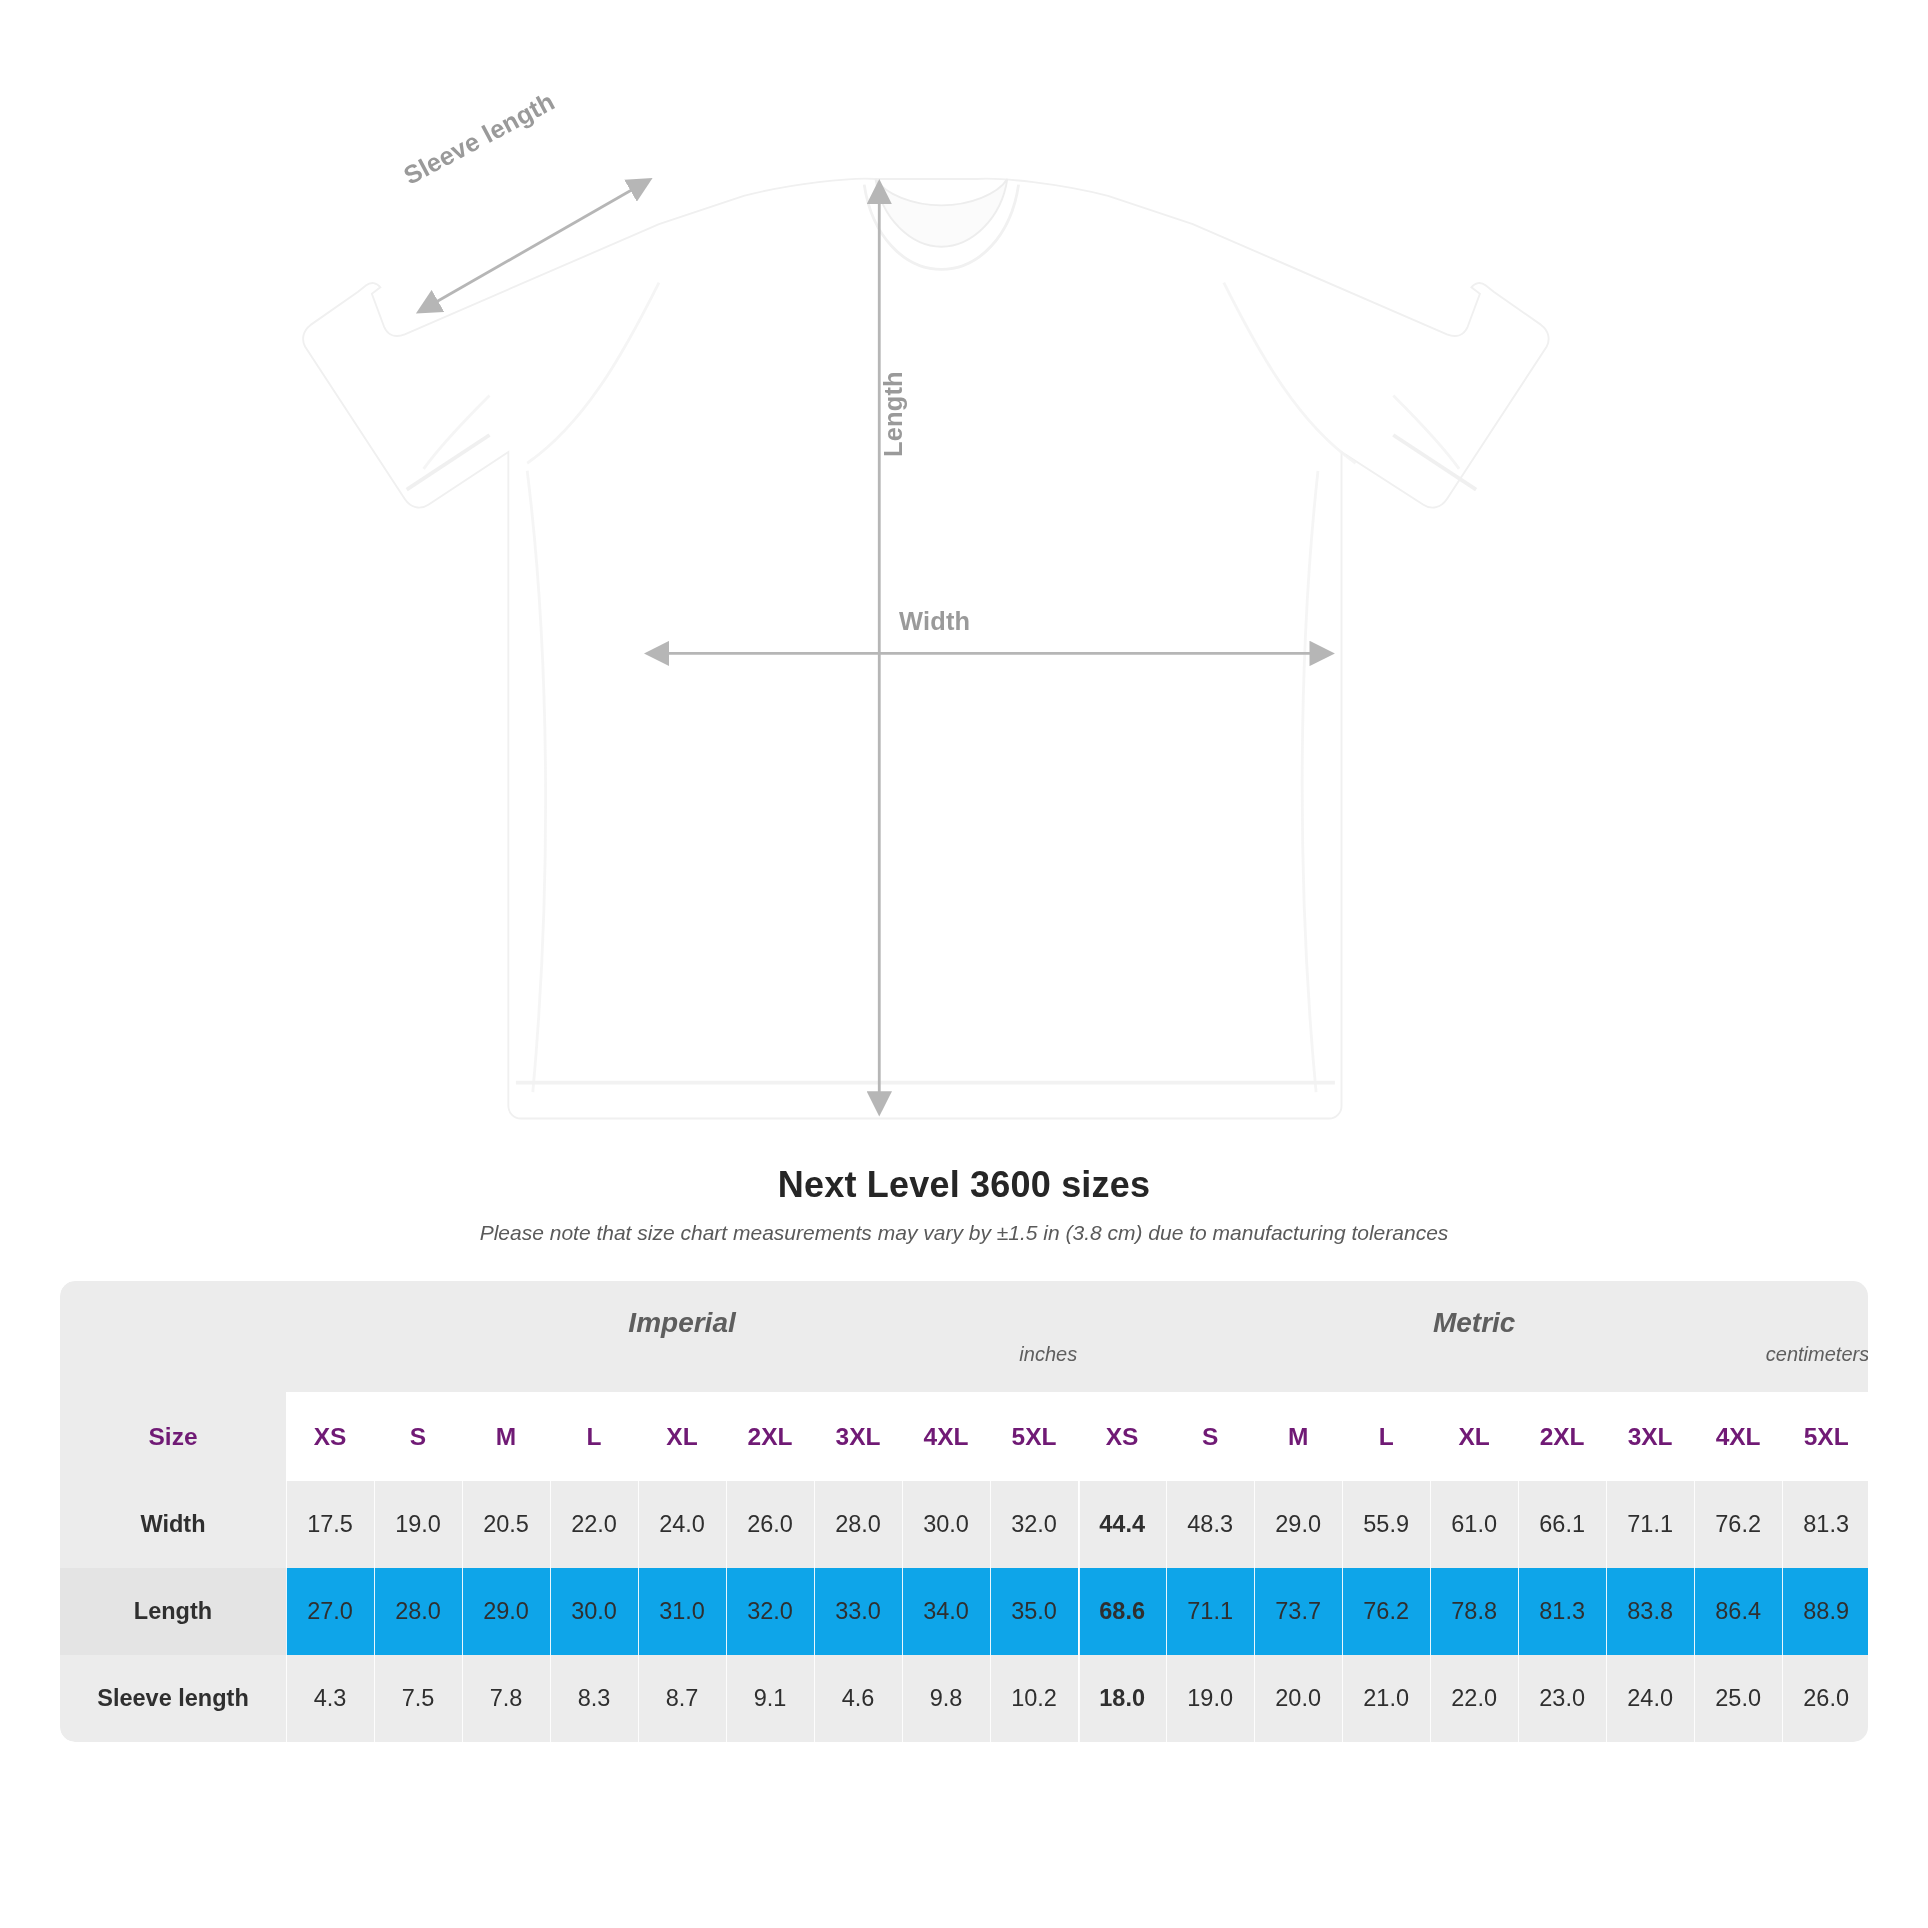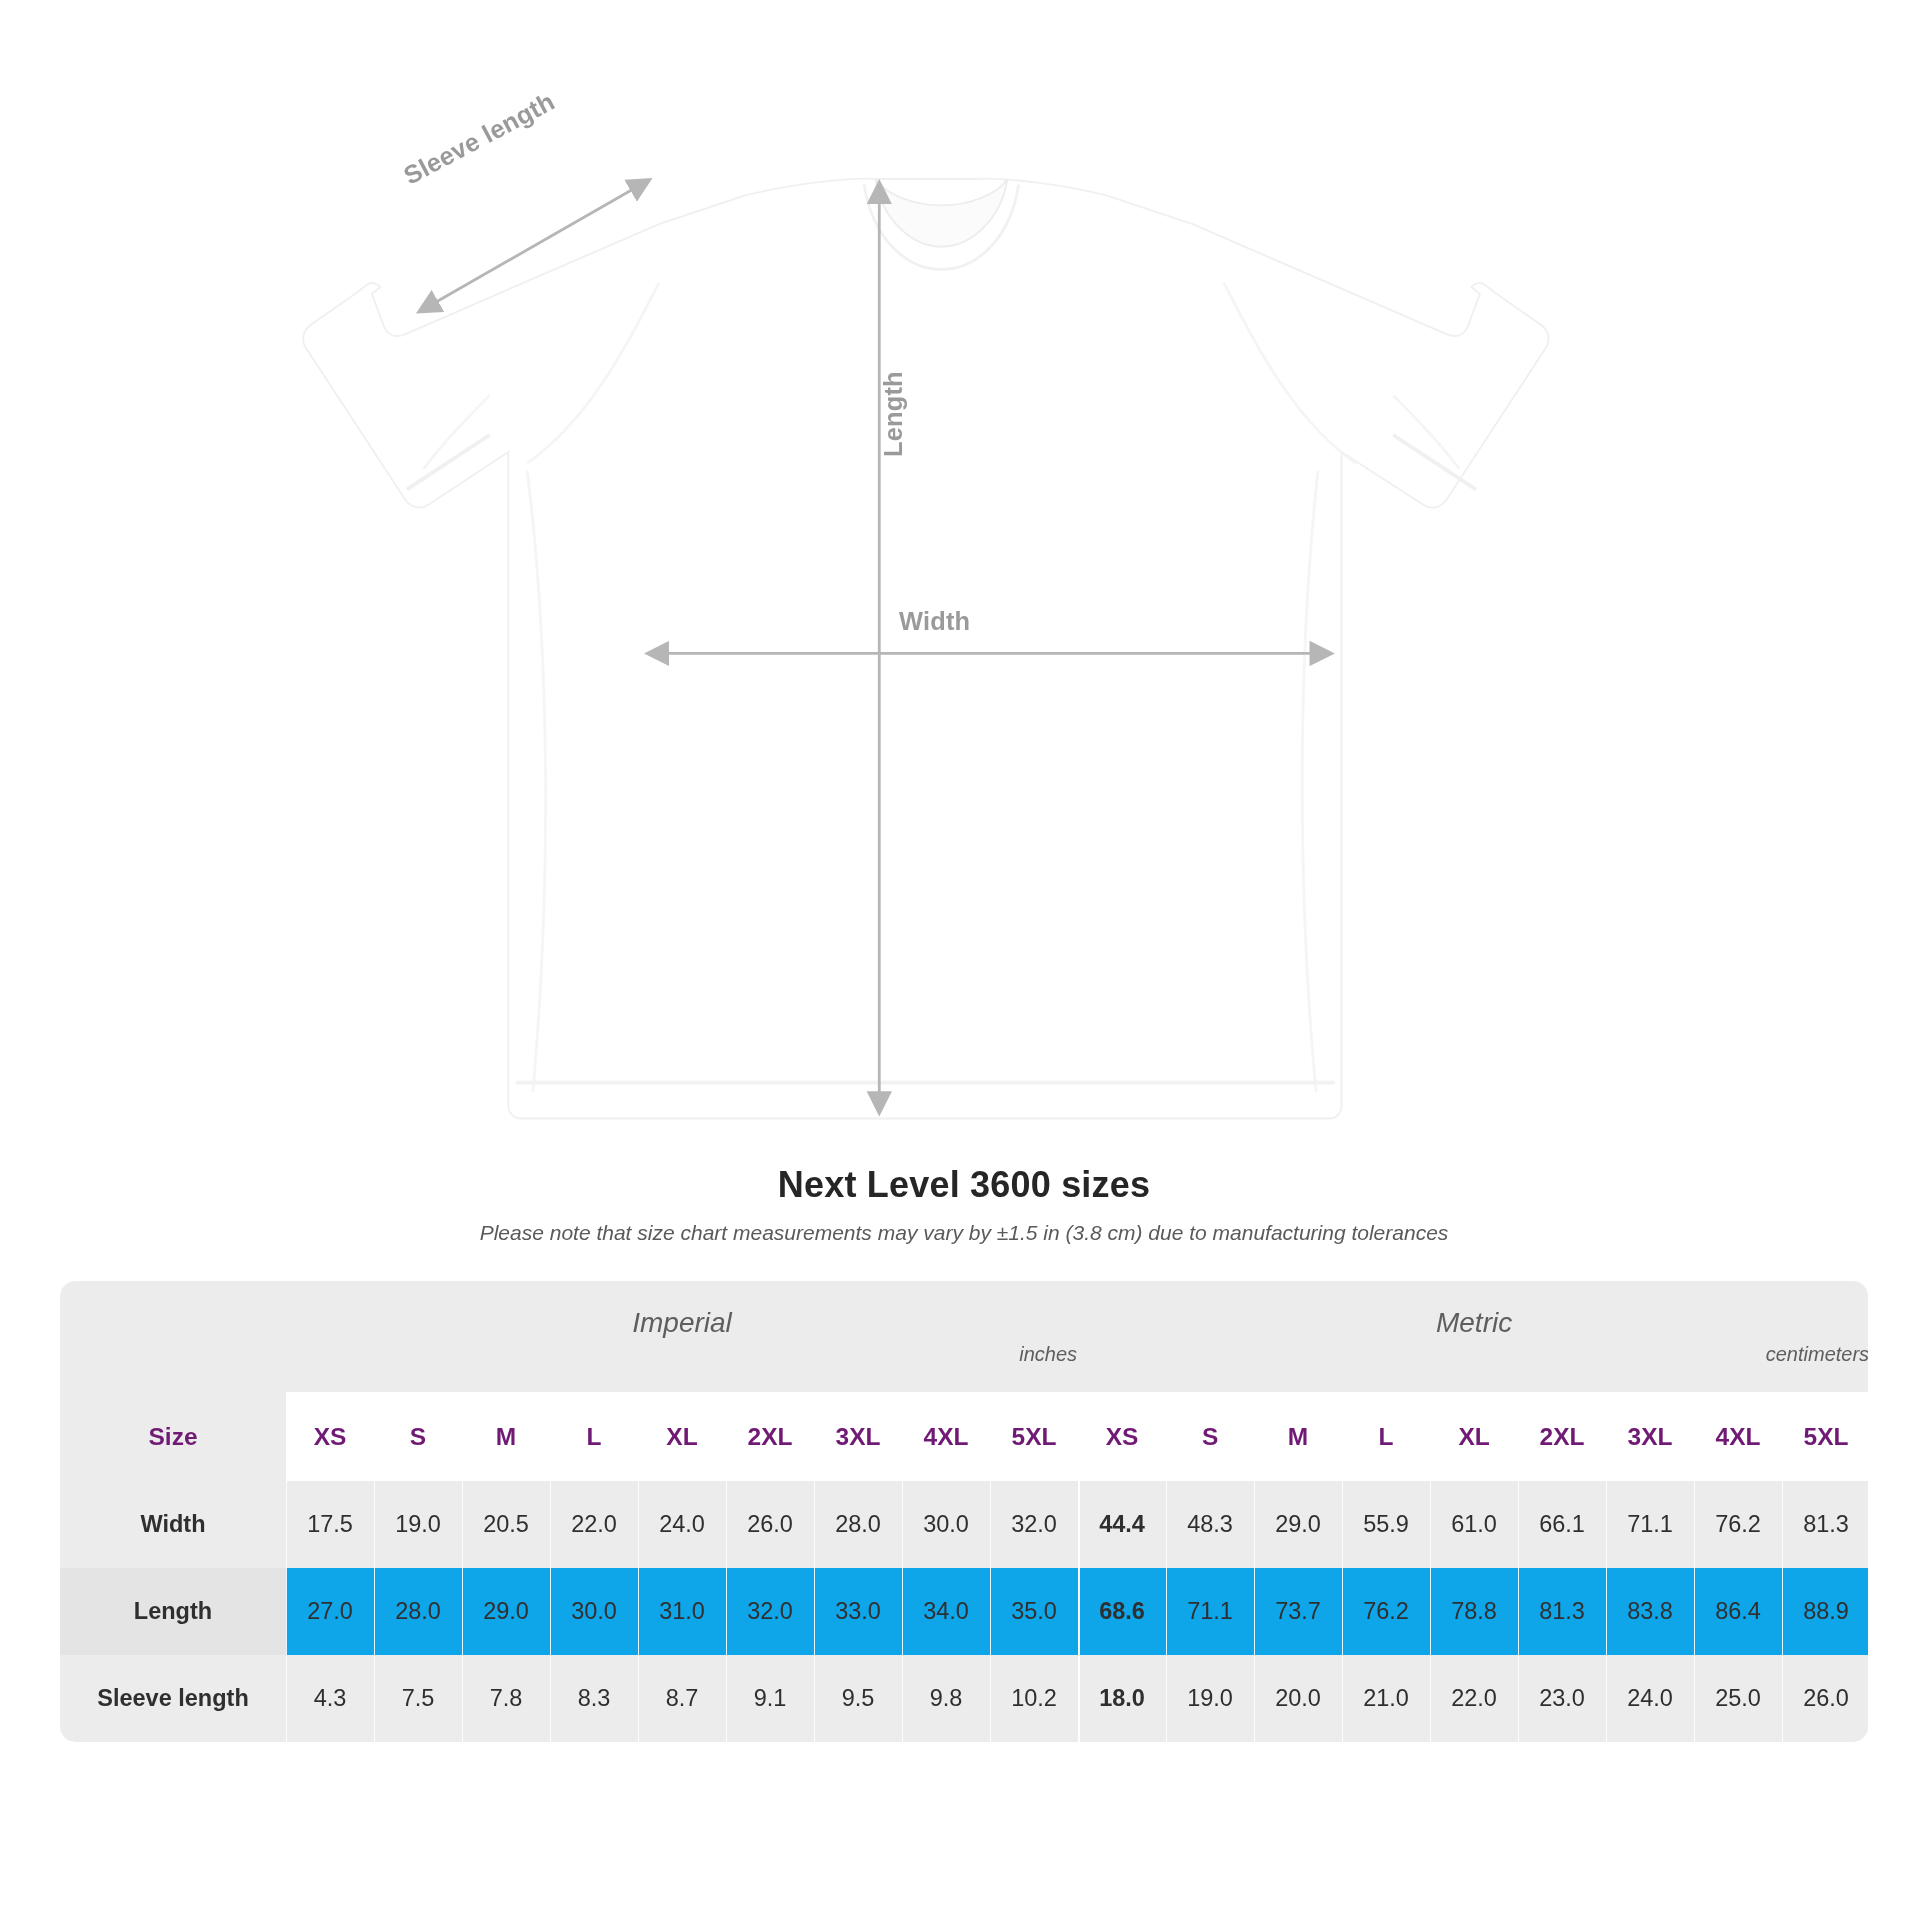--- a/index.html
+++ b/index.html
@@ -92,21 +92,21 @@
     font-size: 23.5px;
     color: #2f2f2f;
     border: none;
   }
   .unit-head {
     background: #ececec;
     height: 111px;
   }
   .unit-head .unit-name {
     font-size: 28px;
-    font-weight: normal;
+    font-weight: bold;
     font-style: italic;
     color: #5e5e5e;
     line-height: 1.25;
   }
   .unit-head .unit-sub {
     font-size: 20px;
     font-style: italic;
     color: #5e5e5e;
     line-height: 1.4;
     text-align: right;
@@ -329,21 +329,21 @@
         </tr>
 
         <tr class="data-row">
           <td class="row-head-cell corner-bl">Sleeve length</td>
           <td class="cell-sep">4.3</td>
           <td class="cell-sep">7.5</td>
           <td class="cell-sep">7.8</td>
           <td class="cell-sep">8.3</td>
           <td class="cell-sep">8.7</td>
           <td class="cell-sep">9.1</td>
-          <td class="cell-sep">9.5</td>
+          <td class="cell-sep">4.6</td>
           <td class="cell-sep">9.8</td>
           <td class="cell-sep">10.2</td>
           <td class="divider-col">18.0</td>
           <td class="cell-sep">19.0</td>
           <td class="cell-sep">20.0</td>
           <td class="cell-sep">21.0</td>
           <td class="cell-sep">22.0</td>
           <td class="cell-sep">23.0</td>
           <td class="cell-sep">24.0</td>
           <td class="cell-sep">25.0</td>

